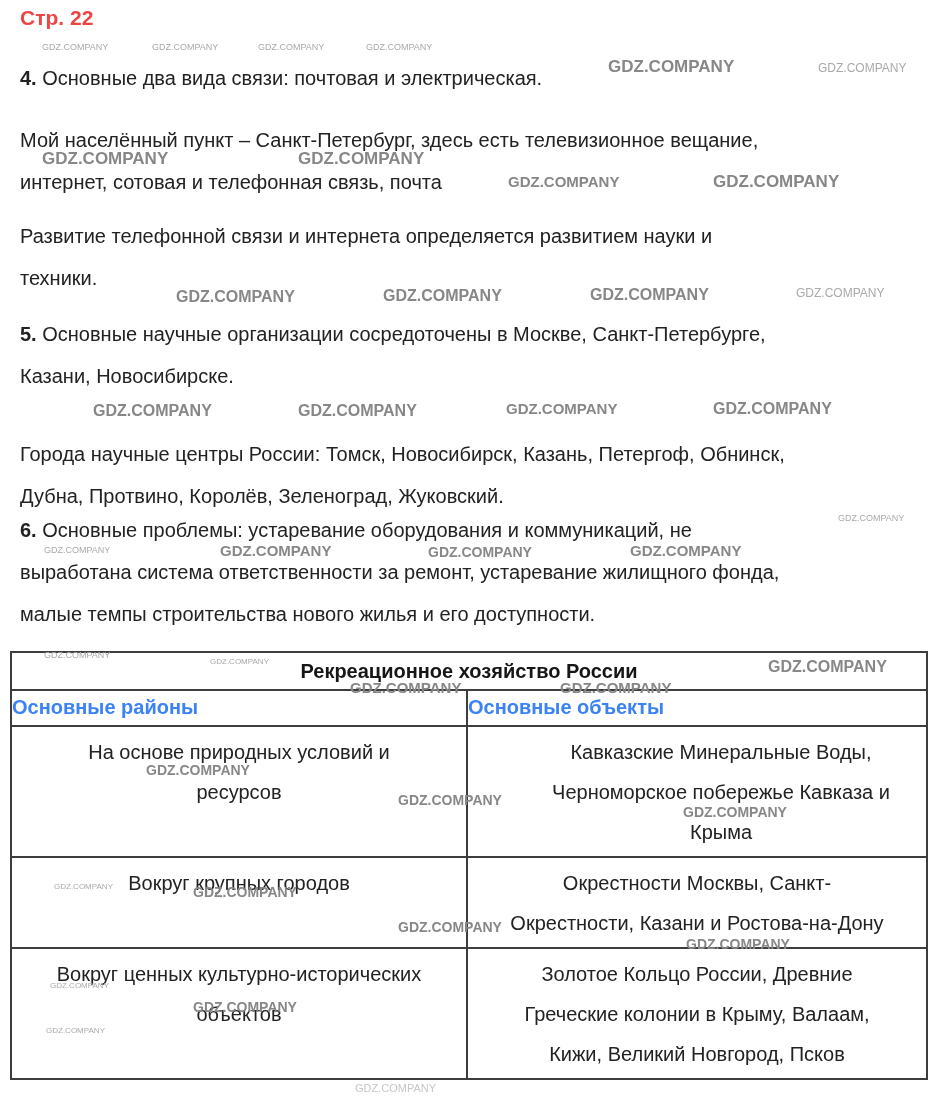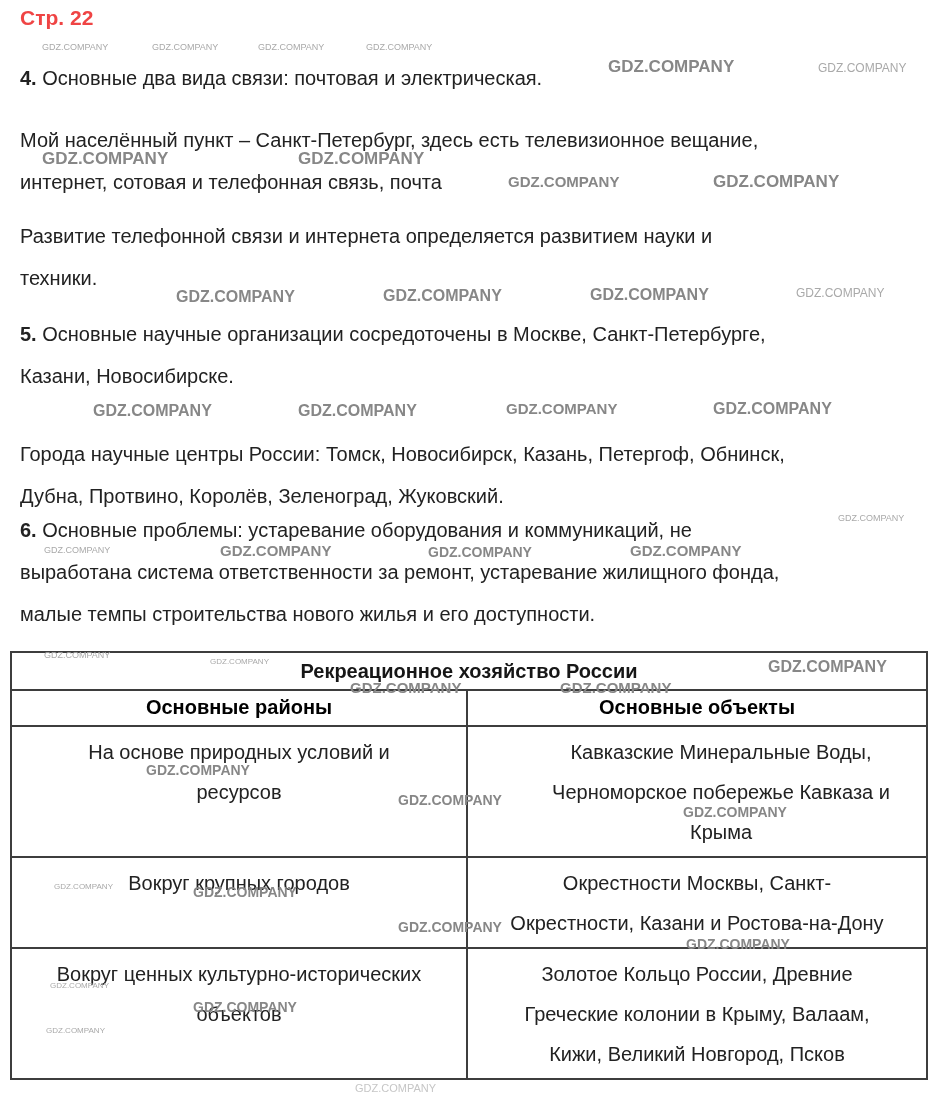--- a/index.html
+++ b/index.html
@@ -11,21 +11,21 @@
   .para{position:absolute;left:20px;width:902px;margin:0;font-size:20px;line-height:42px;color:#222;}
   .para .num{font-weight:bold;}
   .ptext{white-space:pre-line;}
 
   
   .rtable{position:absolute;left:10px;top:651px;width:914px;border:2px solid #3d3d3d;background:transparent;}
   .t-title{font-size:20px;font-weight:bold;text-align:center;padding:7px 0 6px;border-bottom:2px solid #3d3d3d;color:#161616;}
   .t-grid{display:grid;grid-template-columns:456px 1fr;}
   .t-grid > .cell:first-child{border-right:2px solid #3d3d3d;}
   .t-head{border-bottom:2px solid #3d3d3d;}
-  .t-head .cell{font-size:20px;font-weight:bold;text-align:center;padding:5px 0 6px;color:#000000;}
+  .t-head .cell{font-size:20px;font-weight:bold;padding:5px 0 6px;color:#3b82f6;}
   .t-row{border-bottom:2px solid #3d3d3d;}
   .t-row:last-child{border-bottom:none;}
   .t-row .cell{font-size:20px;text-align:center;padding:5px 12px 4px;line-height:40px;white-space:pre-line;color:#222;}
   .r1{min-height:116px;gap:48px;}
   .r2{min-height:74px;}
   .r3{min-height:118px;}
 
   
   .wm{position:absolute;font-weight:bold;color:#878787;white-space:nowrap;letter-spacing:0;}
   .wm.light{color:#a9a9a9;font-weight:normal;}

